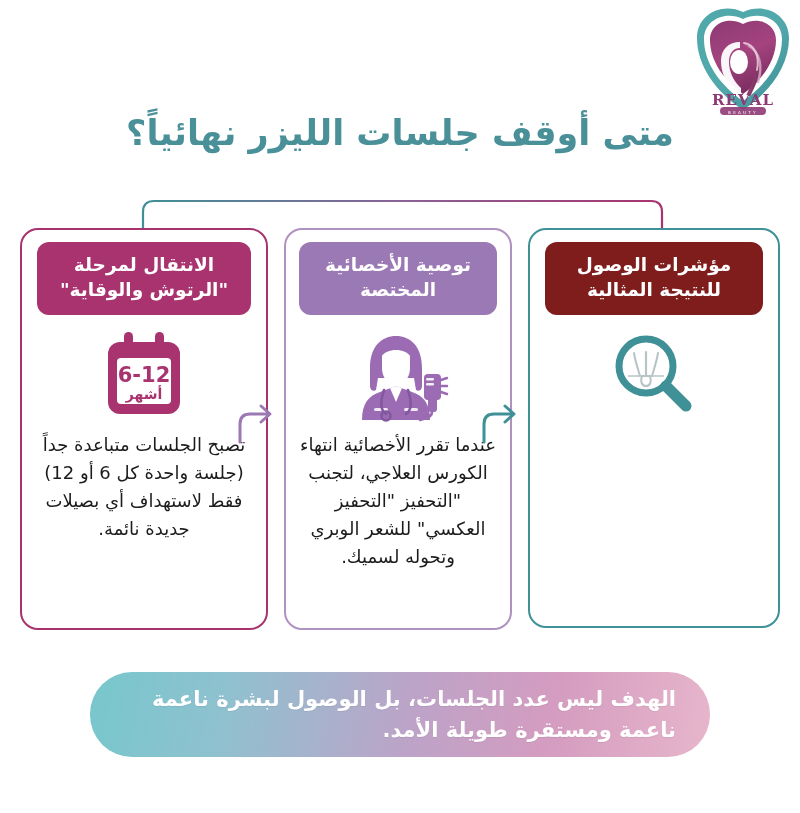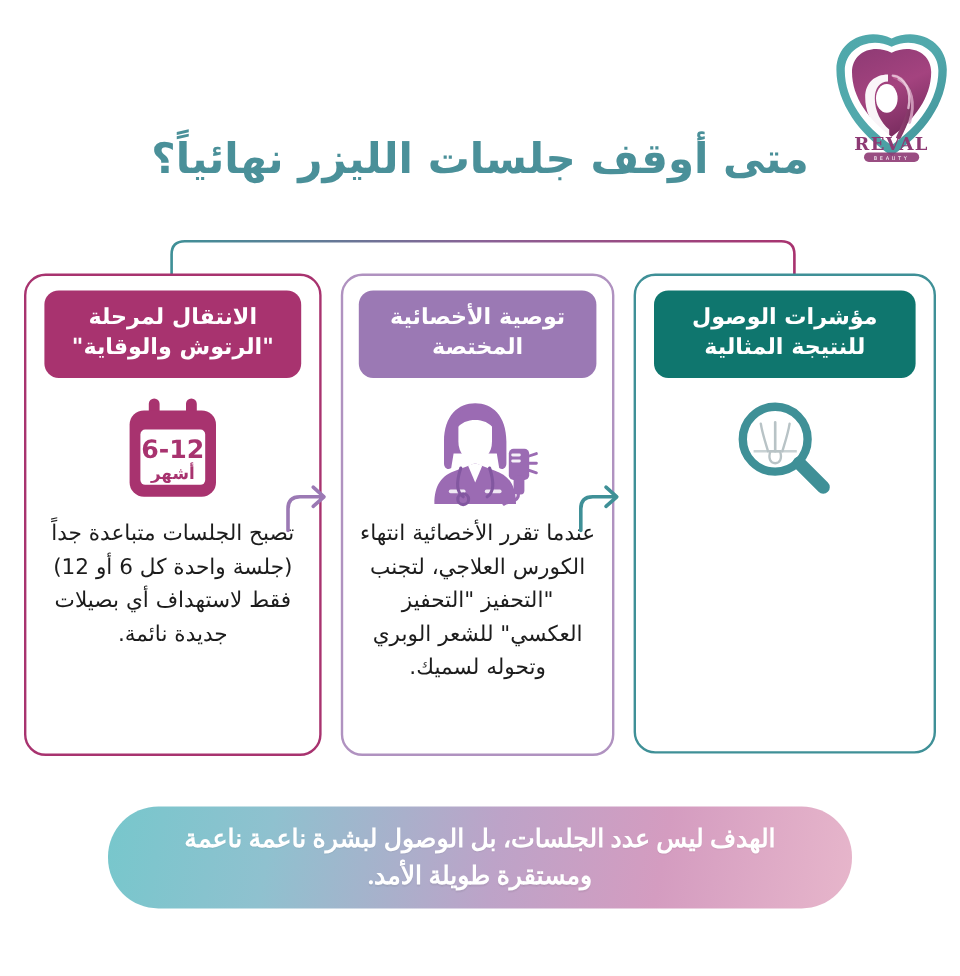--- a/index.html
+++ b/index.html
@@ -18,21 +18,21 @@
   .canvas {
     position: relative;
     width: 800px;
     height: 813px;
     background: #ffffff;
   }
 
   
   .logo {
     position: absolute;
-    top: 24px;
+    top: 4px;
     right: 8px;
     width: 98px;
     height: 115px;
   }
   .logo svg { display: block; width: 100%; height: 100%; }
 
   
   .title {
     position: absolute;
     top: 112px;
@@ -89,21 +89,21 @@
     border-radius: 12px;
     color: #ffffff;
     font-size: 18.5px;
     font-weight: bold;
     line-height: 1.35;
     text-align: center;
     padding: 11px 8px 12px 8px;
     box-sizing: border-box;
     direction: rtl;
   }
-  .head-1 { background: #0f766e; }
+  .head-1 { background: #7f1d1d; }
   .head-2 { background: #9b79b4; }
   .head-3 { background: #a8336f; }
 
   .card-icon {
     margin-top: 12px;
     height: 98px;
     display: flex;
     align-items: center;
   }
   .card-icon svg { display:block; }
@@ -142,24 +142,23 @@
     align-items: center;
     justify-content: center;
     box-sizing: border-box;
     padding: 0 34px;
   }
   .banner-text {
     color: #ffffff;
     font-size: 21px;
     font-weight: bold;
     line-height: 1.45;
-    text-align: center;
+    text-align: right;
     direction: rtl;
     text-shadow: 0 1px 1px rgba(0,0,0,0.06);
-    font-family: Liberation Serif, serif;
   }
 </style>
 </head>
 <body>
 
 <div class="canvas">
 
   <div class="logo">
     <svg viewBox="0 0 98 115" xmlns="http://www.w3.org/2000/svg" aria-hidden="true">
       <defs>

